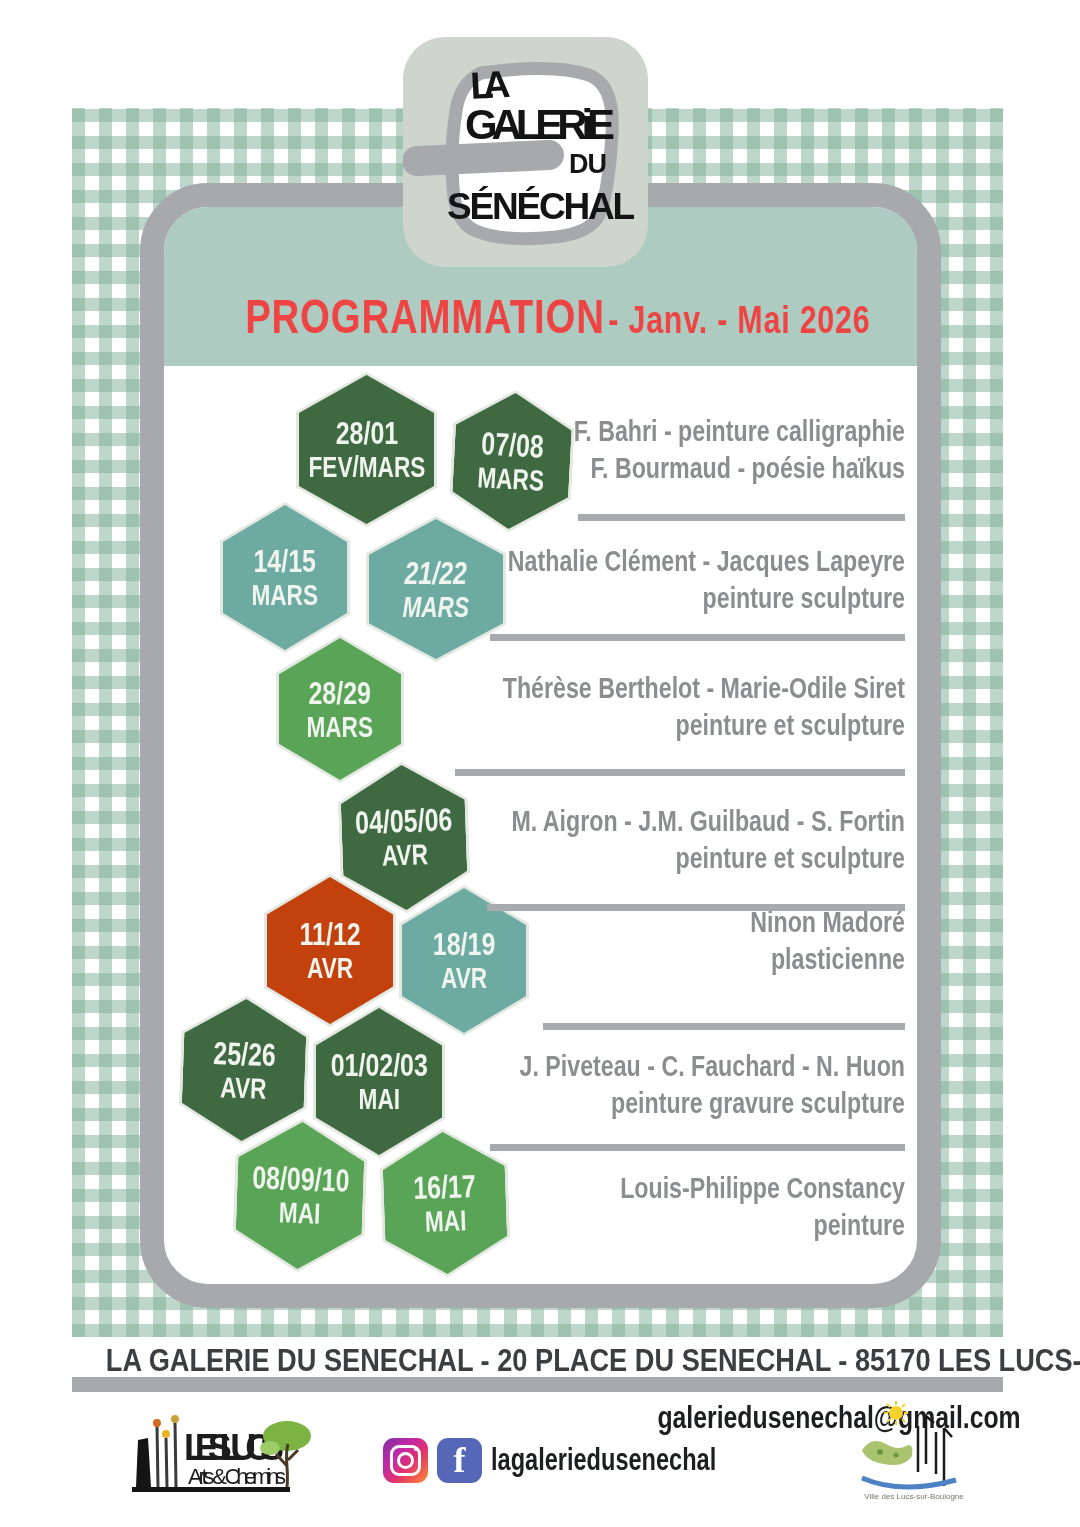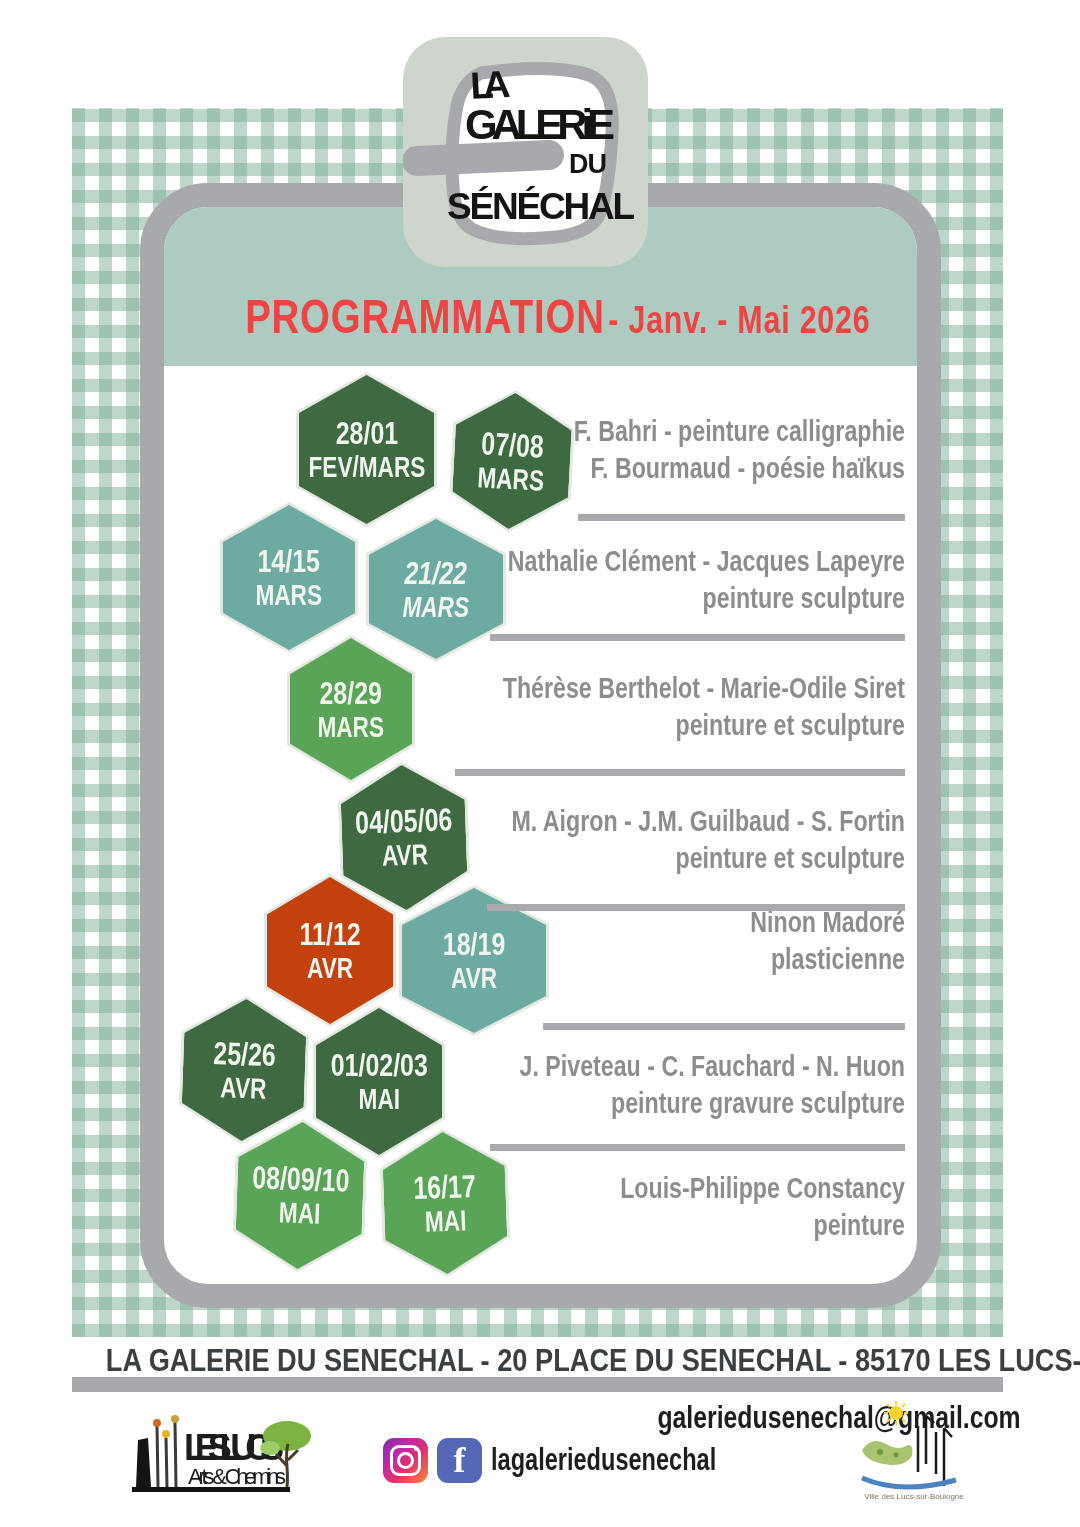--- a/index.html
+++ b/index.html
@@ -98,37 +98,37 @@
     </div>
 </div>
 <div class="hex" style="left:451px;top:390px;width:122px;height:142px;transform:rotate(3deg);">
   <div class="hex-inner" style="background: rgb(62, 105, 65);">
       <div class="hex-label">
     <div class="hex-dates">07/08</div>
     <div class="hex-month">MARS</div>
       </div>
     </div>
 </div>
-<div class="hex" style="left:220px;top:502px;width:130px;height:151px;padding-left:8px;">
+<div class="hex" style="left:220px;top:502px;width:130px;height:151px;">
   <div class="hex-inner" style="background: rgb(109, 171, 162);">
       <div class="hex-label">
     <div class="hex-dates">14/15</div>
     <div class="hex-month">MARS</div>
       </div>
     </div>
 </div>
 <div class="hex" style="left:366px;top:516px;width:140px;height:146px;font-style:italic;">
   <div class="hex-inner" style="background: rgb(109, 171, 162);">
       <div class="hex-label">
     <div class="hex-dates">21/22</div>
     <div class="hex-month">MARS</div>
       </div>
     </div>
 </div>
-<div class="hex" style="left:287px;top:635px;width:128px;height:148px;">
+<div class="hex" style="left:276px;top:635px;width:128px;height:148px;">
   <div class="hex-inner" style="background: rgb(90, 164, 88);">
       <div class="hex-label">
     <div class="hex-dates">28/29</div>
     <div class="hex-month">MARS</div>
       </div>
     </div>
 </div>
 <div class="hex" style="left:339px;top:762px;width:130px;height:151px;transform:rotate(-2deg);">
   <div class="hex-inner" style="background: rgb(62, 105, 65);">
       <div class="hex-label">
@@ -138,21 +138,21 @@
     </div>
 </div>
 <div class="hex" style="left:264px;top:874px;width:132px;height:153px;">
   <div class="hex-inner" style="background: #c2410c;">
       <div class="hex-label">
     <div class="hex-dates">11/12</div>
     <div class="hex-month">AVR</div>
       </div>
     </div>
 </div>
-<div class="hex" style="left:399px;top:885px;width:130px;height:151px;padding-left:20px;">
+<div class="hex" style="left:399px;top:885px;width:130px;height:151px;">
   <div class="hex-inner" style="background: rgb(109, 171, 162);">
       <div class="hex-label">
     <div class="hex-dates">18/19</div>
     <div class="hex-month">AVR</div>
       </div>
     </div>
 </div>
 <div class="hex" style="left:180px;top:996px;width:128px;height:148px;transform:rotate(2deg);">
   <div class="hex-inner" style="background: rgb(62, 105, 65);">
       <div class="hex-label">

